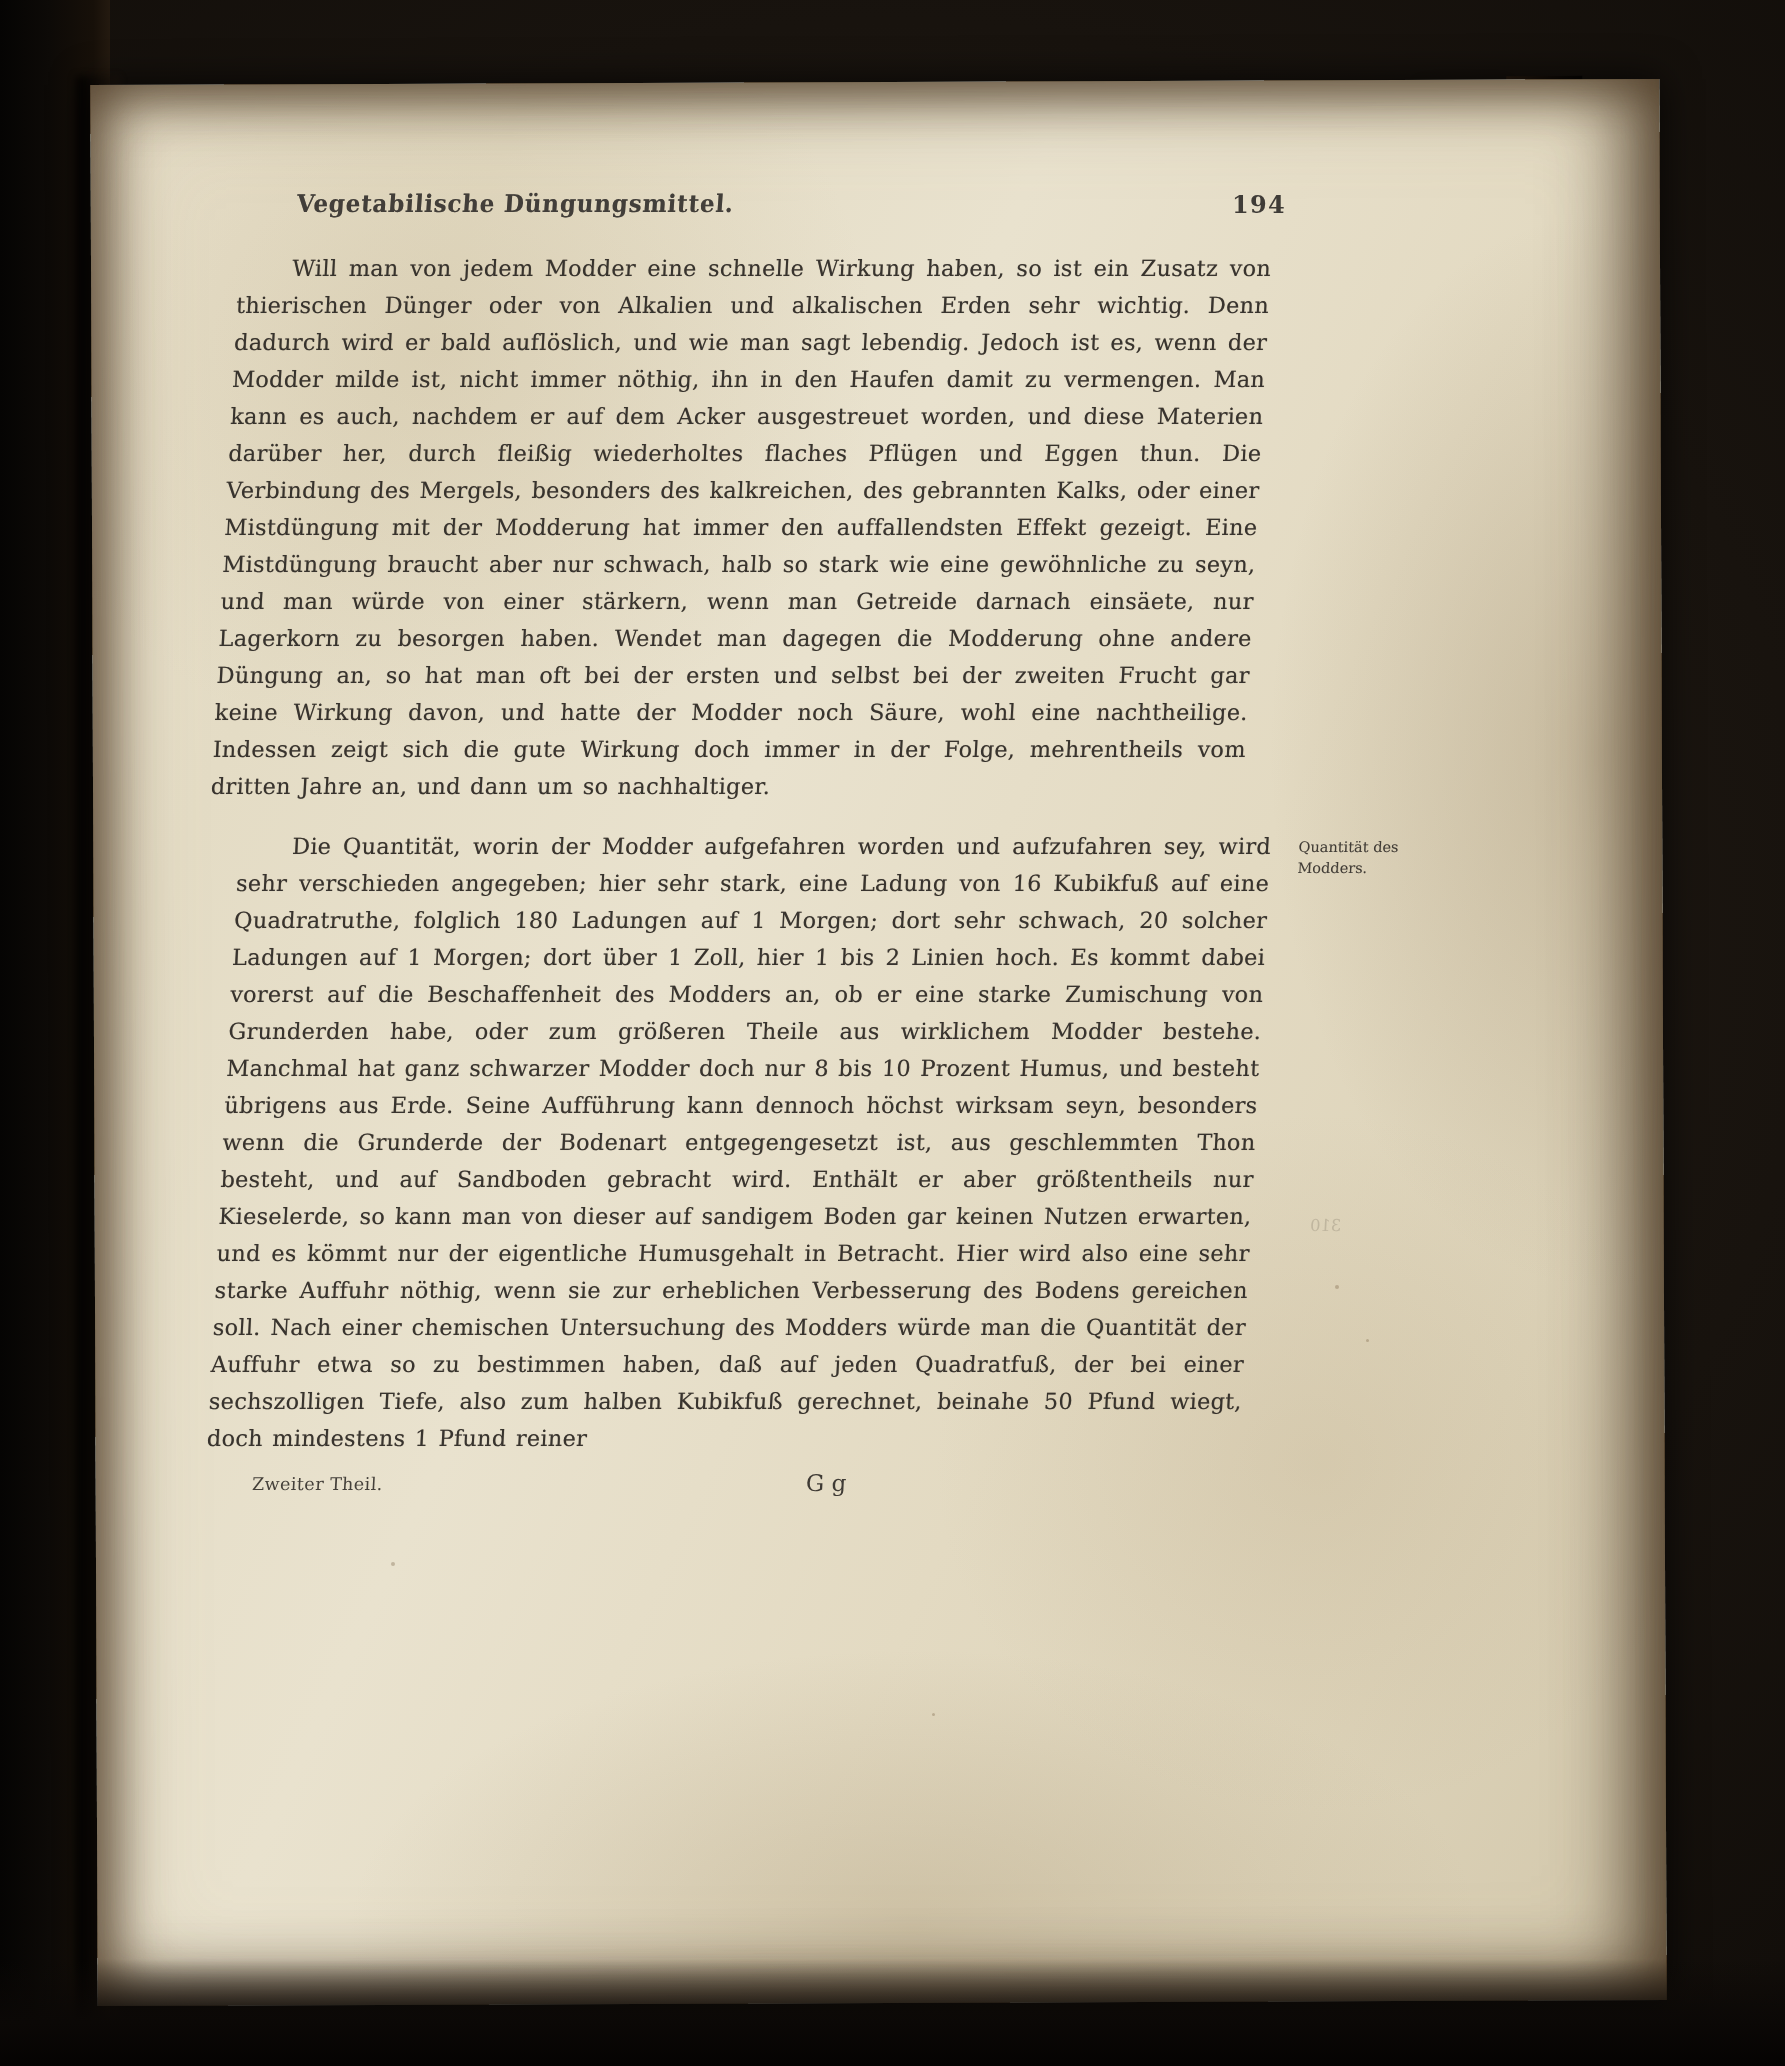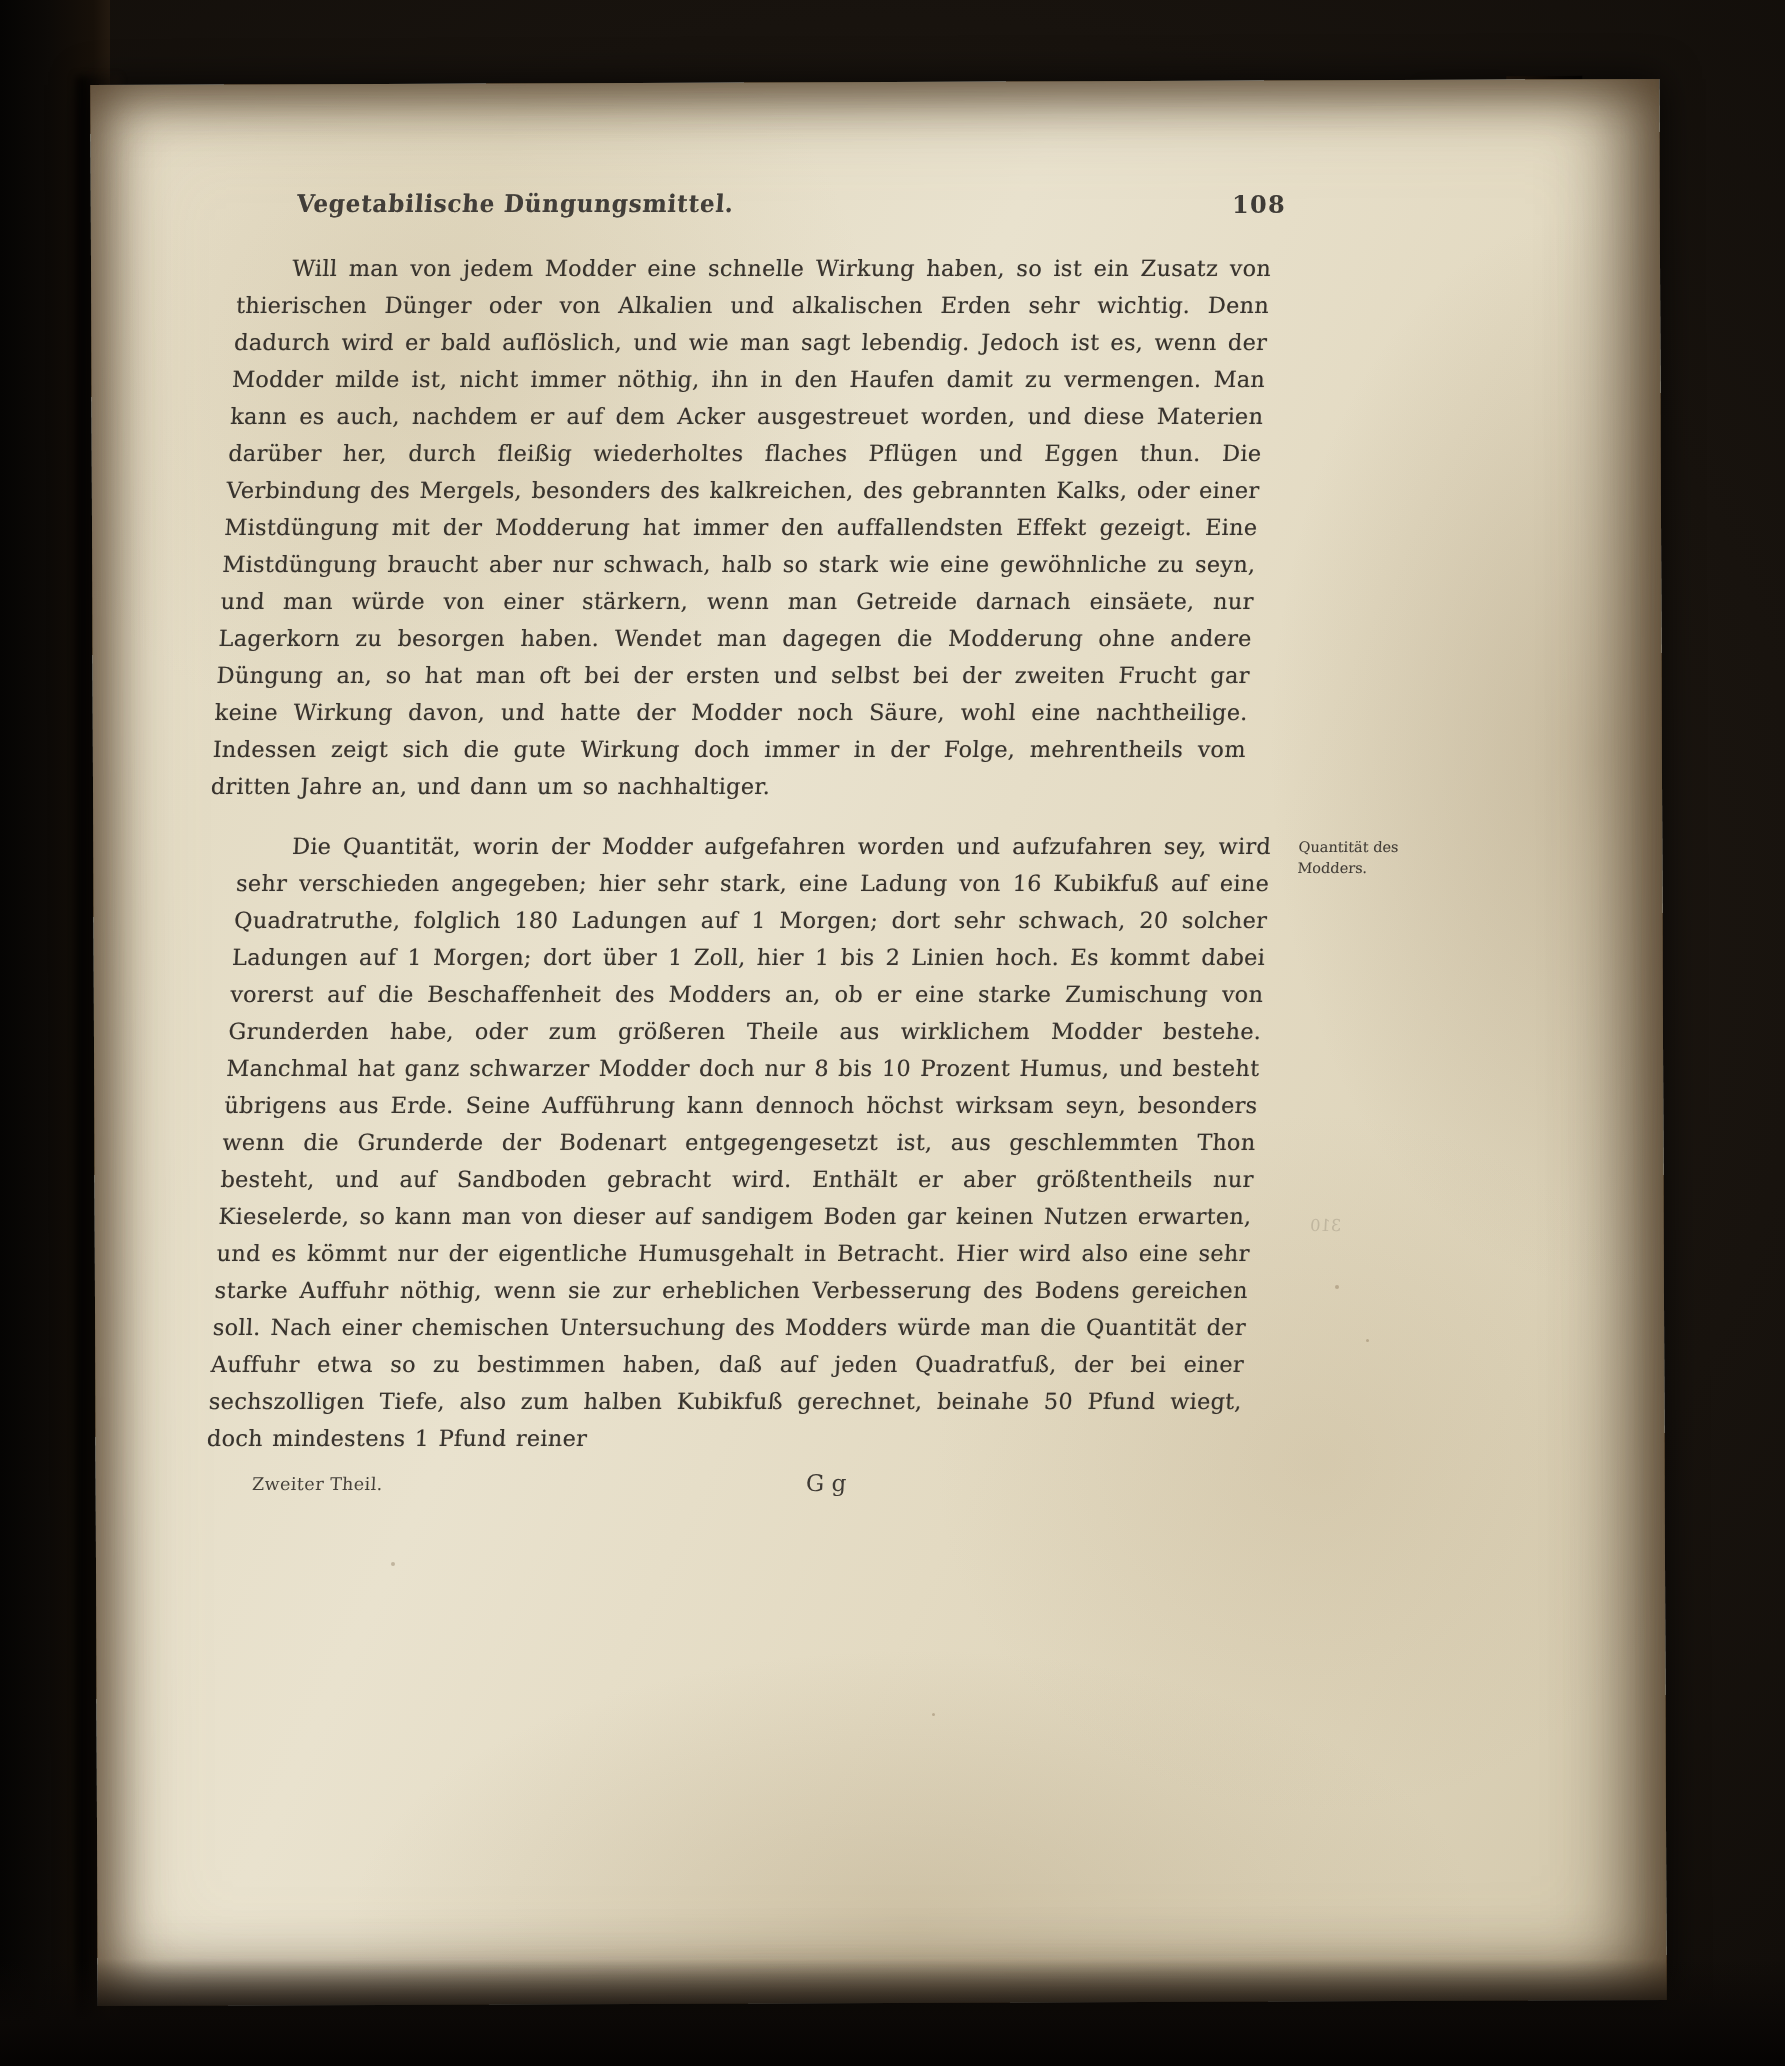--- a/index.html
+++ b/index.html
@@ -261,21 +261,21 @@
   <div class="bleed" style="left:1310px; top:1216px;">310</div>
   <div class="speck" style="left:1335px; top:1285px; width:4.4px; height:4.4px;"></div>
   <div class="speck" style="left:1366px; top:1339px; width:3.1px; height:3.1px;"></div>
   <div class="speck" style="left:391px; top:1562px; width:3.8px; height:3.8px;"></div>
   <div class="speck" style="left:932px; top:1713px; width:3.1px; height:3.1px;"></div>
 
   <div class="textblock">
 
     <div class="running-head">
       <div class="head-title">Vegetabilische Düngungsmittel.</div>
-      <div class="head-pageno">108</div>
+      <div class="head-pageno">194</div>
     </div>
 
     <p class="para"><span class="indent"></span><span>Will man von jedem Modder eine schnelle Wirkung haben, so ist ein Zusatz von thierischen Dünger oder von Alkalien und alkalischen Erden sehr wichtig. Denn dadurch wird er bald auflöslich, und wie man sagt lebendig. Jedoch ist es, wenn der Modder milde ist, nicht immer nöthig, ihn in den Haufen damit zu vermengen. Man kann es auch, nachdem er auf dem Acker ausgestreuet worden, und diese Materien darüber her, durch fleißig wiederholtes flaches Pflügen und Eggen thun. Die Verbindung des Mergels, besonders des kalkreichen, des gebrannten Kalks, oder einer Mistdüngung mit der Modderung hat immer den auffallendsten Effekt gezeigt. Eine Mistdüngung braucht aber nur schwach, halb so stark wie eine gewöhnliche zu seyn, und man würde von einer stärkern, wenn man Getreide darnach einsäete, nur Lagerkorn zu besorgen haben. Wendet man dagegen die Modderung ohne andere Düngung an, so hat man oft bei der ersten und selbst bei der zweiten Frucht gar keine Wirkung davon, und hatte der Modder noch Säure, wohl eine nachtheilige. Indessen zeigt sich die gute Wirkung doch immer in der Folge, mehrentheils vom dritten Jahre an, und dann um so nachhaltiger.</span></p>
 
     <p class="para"><span class="indent"></span><span>Die Quantität, worin der Modder aufgefahren worden und aufzufahren sey, wird sehr verschieden angegeben; hier sehr stark, eine Ladung von 16 Kubikfuß auf eine Quadratruthe, folglich 180 Ladungen auf 1 Morgen; dort sehr schwach, 20 solcher Ladungen auf 1 Morgen; dort über 1 Zoll, hier 1 bis 2 Linien hoch. Es kommt dabei vorerst auf die Beschaffenheit des Modders an, ob er eine starke Zumischung von Grunderden habe, oder zum größeren Theile aus wirklichem Modder bestehe. Manchmal hat ganz schwarzer Modder doch nur 8 bis 10 Prozent Humus, und besteht übrigens aus Erde. Seine Aufführung kann dennoch höchst wirksam seyn, besonders wenn die Grunderde der Bodenart entgegengesetzt ist, aus geschlemmten Thon besteht, und auf Sandboden gebracht wird. Enthält er aber größtentheils nur Kieselerde, so kann man von dieser auf sandigem Boden gar keinen Nutzen erwarten, und es kömmt nur der eigentliche Humusgehalt in Betracht. Hier wird also eine sehr starke Auffuhr nöthig, wenn sie zur erheblichen Verbesserung des Bodens gereichen soll. Nach einer chemischen Untersuchung des Modders würde man die Quantität der Auffuhr etwa so zu bestimmen haben, daß auf jeden Quadratfuß, der bei einer sechszolligen Tiefe, also zum halben Kubikfuß gerechnet, beinahe 50 Pfund wiegt, doch mindestens 1 Pfund reiner</span></p>
 
   </div>
 
   <div class="marginal">Quantität des Modders.</div>
 

